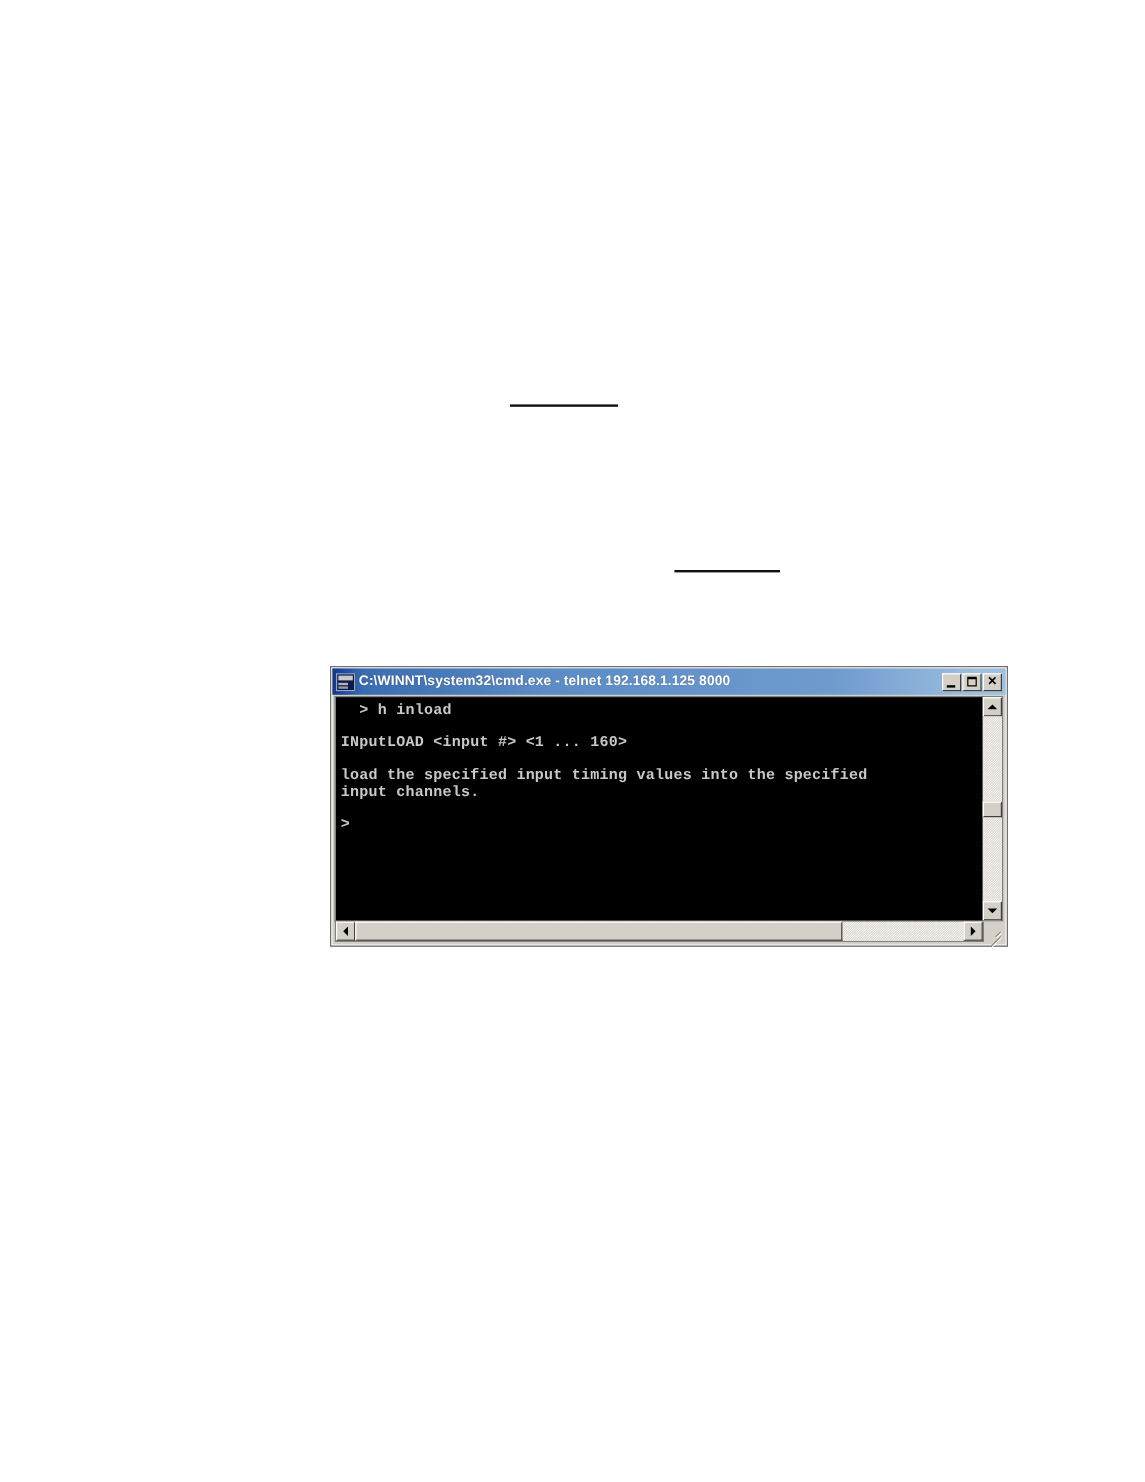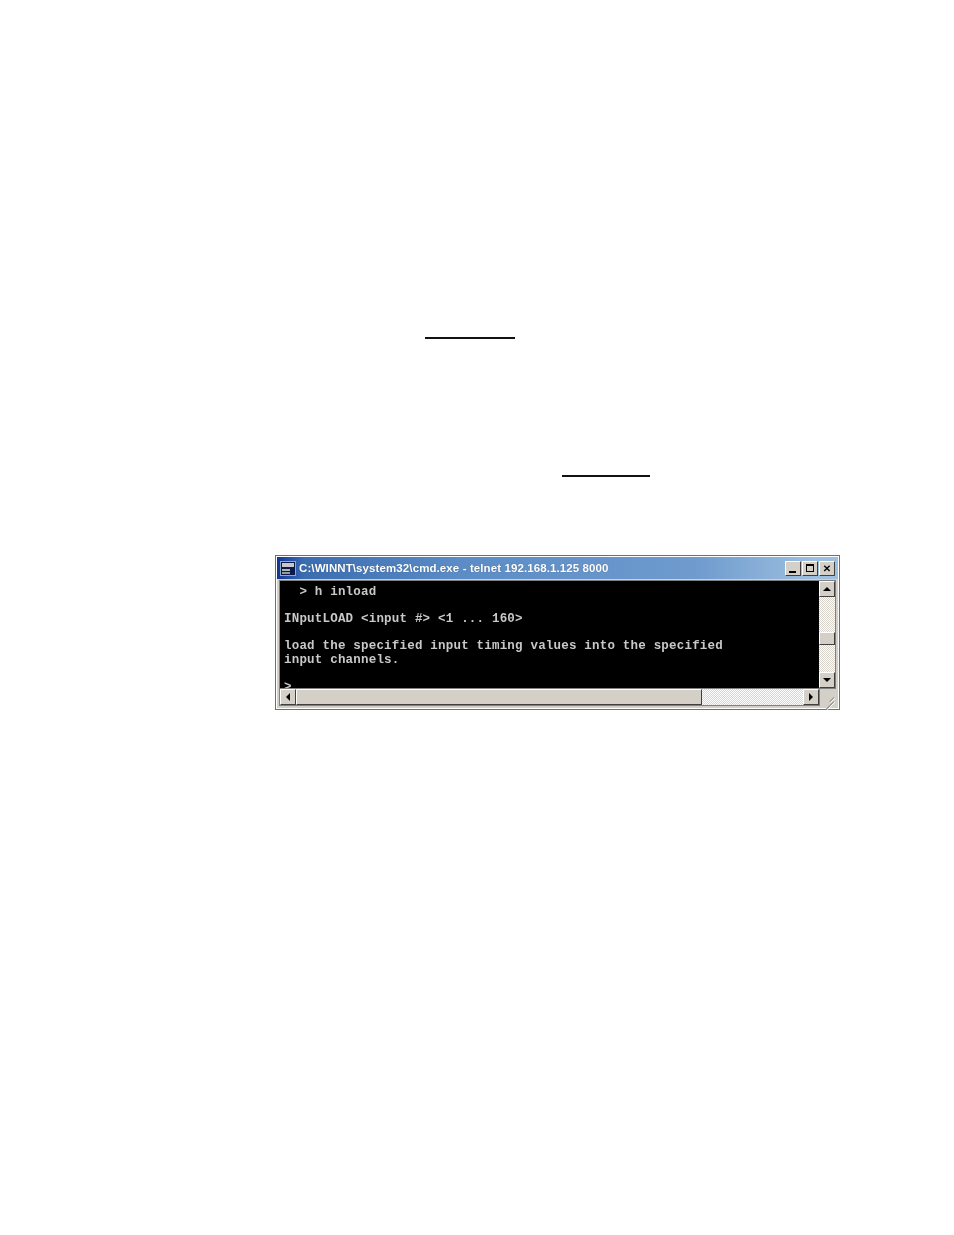--- a/index.html
+++ b/index.html
@@ -30,21 +30,21 @@
   }
   .rule-1 { left: 425px; top: 337px; width: 90px; }
   .rule-2 { left: 562px; top: 475px; width: 88px; }
 
   
   .console-window {
     position: absolute;
     left: 275px;
     top: 555px;
     width: 565px;
-    height: 155px;
+    height: 234px;
     background: #d4d0c8;
     border: 1px solid #6f6f6f;
     box-sizing: border-box;
     box-shadow: 0 0 0 1px #ffffff inset;
   }
 
   .titlebar {
     position: relative;
     height: 22px;
     margin: 1px 1px 0 1px;

